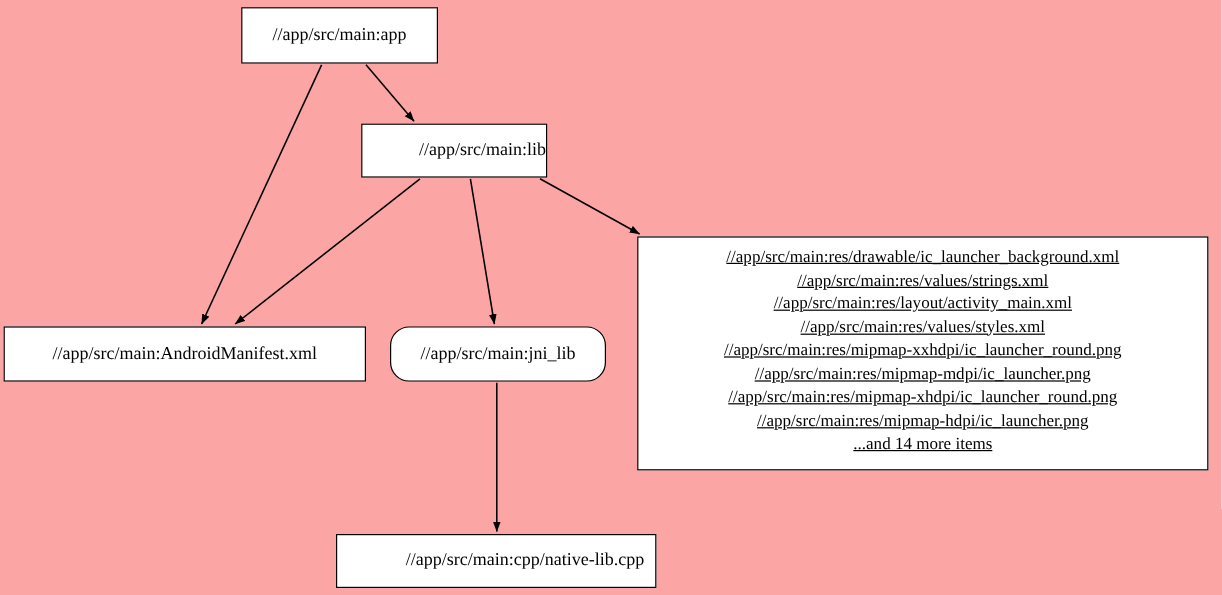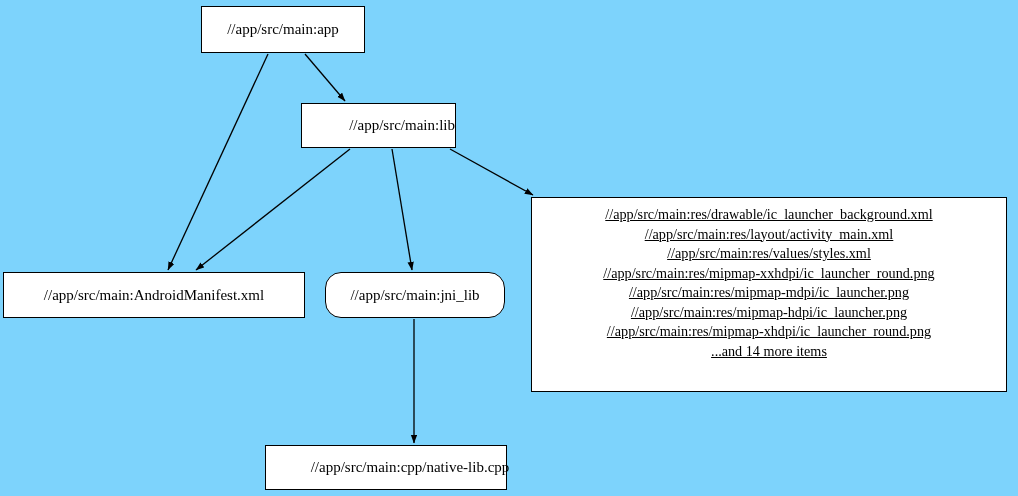--- a/index.html
+++ b/index.html
@@ -4,21 +4,21 @@
 <style>
   html, body {
     margin: 0;
     padding: 0;
     background: #ffffff;
   }
   #graph-canvas {
     position: relative;
     width: 1018px;
     height: 496px;
-    background: #7dd3fc;
+    background: #fca5a5;
     overflow: hidden;
     font-family: "Liberation Serif", "DejaVu Serif", serif;
   }
   #edge-layer {
     position: absolute;
     left: 0;
     top: 0;
     width: 1018px;
     height: 496px;
   }
@@ -82,28 +82,29 @@
   </div>
 
   <div class="graph-node" style="left: 3px; top: 272px; width: 302px; height: 46px; border-color: rgb(0, 0, 0);">
     <span class="node-label">//app/src/main:AndroidManifest.xml</span>
   </div>
 
   <div class="graph-node" style="left: 325px; top: 272px; width: 180px; height: 46px; border-color: rgb(0, 0, 0); border-radius: 16px;">
     <span class="node-label">//app/src/main:jni_lib</span>
   </div>
 
-  <div class="graph-node" style="left: 265px; top: 445px; width: 242px; height: 45px; border-color: rgb(0, 0, 0); padding-left: 48px;">
+  <div class="graph-node" style="left: 280px; top: 445px; width: 267px; height: 45px; border-color: rgb(0, 0, 0); padding-left: 48px;">
     <span class="node-label">//app/src/main:cpp/native-lib.cpp</span>
   </div>
 
   <div class="graph-node multiline" id="resources-node" style="left: 531px; top: 197px; width: 476px; height: 195px; border-color: rgb(0, 0, 0); text-decoration: underline;">
       <span class="node-label">//app/src/main:res/drawable/ic_launcher_background.xml</span>
+      <span class="node-label">//app/src/main:res/values/strings.xml</span>
       <span class="node-label">//app/src/main:res/layout/activity_main.xml</span>
       <span class="node-label">//app/src/main:res/values/styles.xml</span>
       <span class="node-label">//app/src/main:res/mipmap-xxhdpi/ic_launcher_round.png</span>
       <span class="node-label">//app/src/main:res/mipmap-mdpi/ic_launcher.png</span>
+      <span class="node-label">//app/src/main:res/mipmap-xhdpi/ic_launcher_round.png</span>
       <span class="node-label">//app/src/main:res/mipmap-hdpi/ic_launcher.png</span>
-      <span class="node-label">//app/src/main:res/mipmap-xhdpi/ic_launcher_round.png</span>
       <span class="node-label">...and 14 more items</span>
     </div>
 
 </div>
 
 </body></html>

